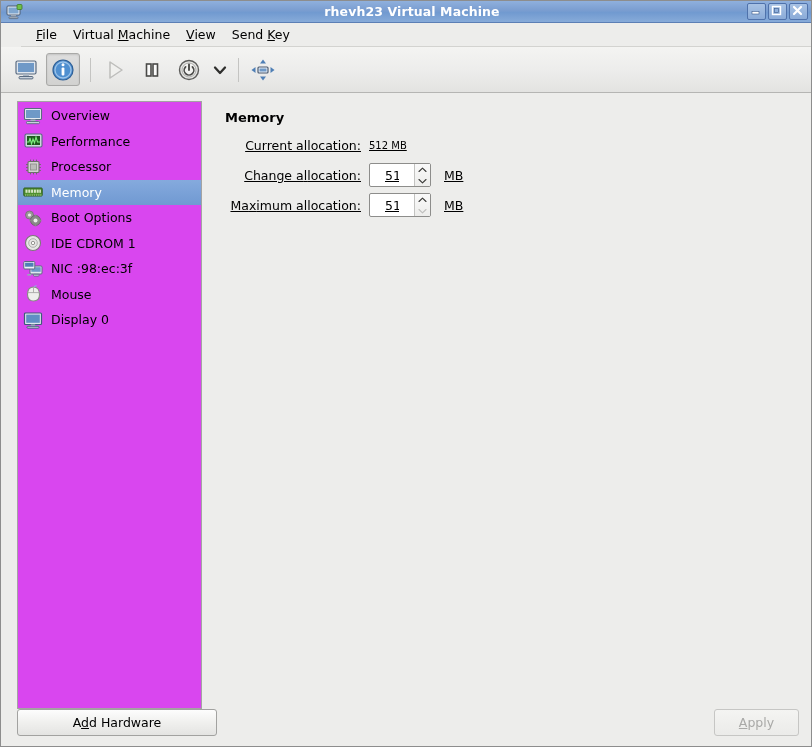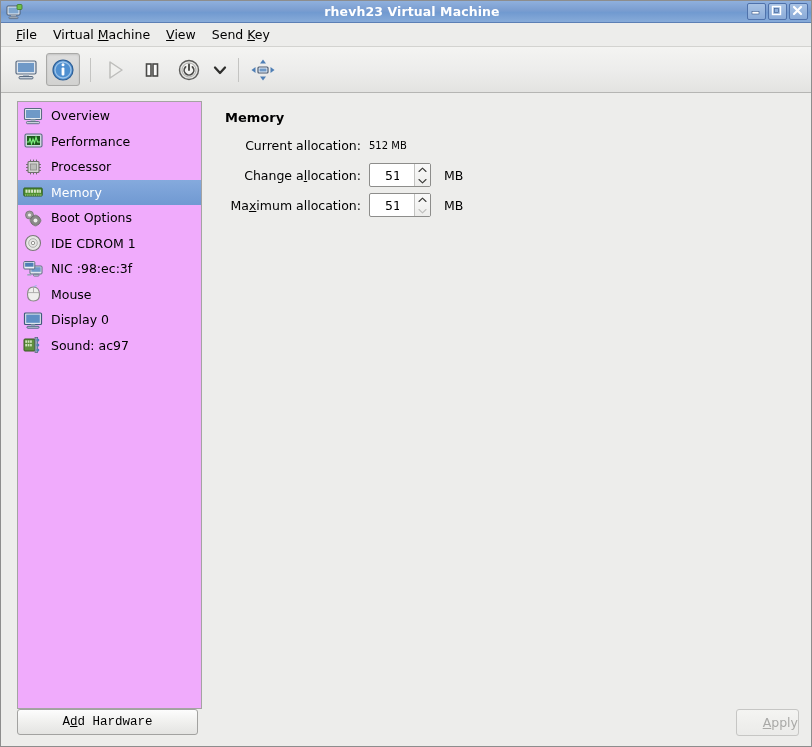--- a/index.html
+++ b/index.html
@@ -77,20 +77,21 @@
 
   
   #menubar {
     height: 23px;
     flex: 0 0 23px;
     background: #ededeb;
     display: flex;
     align-items: center;
     padding-left: 7px;
     border-bottom: 1px solid #d3d3d0;
+    margin-left: 20px;
   }
   .menu-item {
     padding: 2px 8px;
     font-size: 12.5px;
     color: #000;
     white-space: nowrap;
   }
   .mn { text-decoration: underline; }
 
   
@@ -142,21 +143,21 @@
     overflow: hidden;
   }
   #sidebar-col {
     width: 185px;
     flex: 0 0 185px;
     display: flex;
     flex-direction: column;
   }
   #devlist {
     flex: 1 1 auto;
-    background: #f0abfc;
+    background: #d946ef;
     border: 1px solid #a4a4a2;
     overflow: hidden;
     padding-top: 1px;
   }
   .dev-row {
     height: 25.5px;
     display: flex;
     align-items: center;
     padding-left: 4px;
     box-sizing: border-box;
@@ -181,27 +182,26 @@
   .btn {
     border: 1px solid #a2a2a0;
     border-radius: 3px;
     background: linear-gradient(to bottom, #fdfdfd 0%, #f0f0ee 50%, #e4e4e2 100%);
     font-size: 12.5px;
     color: #000;
     padding: 5px 0;
     text-align: center;
     box-sizing: border-box;
   }
-  #addhw-btn { width: 181px; font-family: Liberation Mono, monospace; }
+  #addhw-btn { width: 200px; }
   #apply-btn {
-    width: 63px;
+    width: 85px;
     color: #a9a9a7;
     border-color: #c6c6c4;
     background: linear-gradient(to bottom, #f4f4f2, #ebebe9);
-    text-align: right;
   }
 
   
   #main {
     flex: 1 1 auto;
     display: flex;
     flex-direction: column;
     padding-left: 23px;
     box-sizing: border-box;
   }
@@ -209,20 +209,21 @@
     font-size: 13px;
     font-weight: bold;
     margin-top: 9px;
     margin-bottom: 8px;
   }
   .field-row {
     display: flex;
     align-items: center;
     margin-bottom: 6px;
     height: 24px;
+    text-decoration: underline;
   }
   .field-label {
     width: 144px;
     flex: 0 0 144px;
     text-align: right;
     padding-right: 8px;
     font-size: 12.5px;
     box-sizing: border-box;
     white-space: nowrap;
   }
@@ -513,42 +514,20 @@
             <svg width="20" height="18" viewBox="0 0 20 18">
               <rect x="1.5" y="2" width="17" height="11.5" rx="1" fill="#dfe6ee" stroke="#3f5a7a" stroke-width="1.2"></rect>
               <rect x="3.2" y="3.6" width="13.6" height="8.2" fill="#5f8fc4"></rect>
               <rect x="7.8" y="13.5" width="4.4" height="1.8" fill="#a8b4c2"></rect>
               <rect x="4" y="15.3" width="12" height="1.9" rx="0.8" fill="#c9d2dc" stroke="#3f5a7a" stroke-width="0.9"></rect>
             </svg>
           </span>
           <span class="dev-label">Display 0</span>
         </div>
 
-        <div class="dev-row">
-          <span class="dev-ico">
-            <svg width="20" height="18" viewBox="0 0 20 18">
-              <rect x="1" y="3" width="11" height="12" rx="1" fill="#5f8f3f" stroke="#37591f" stroke-width="1"></rect>
-              <g fill="#cfe3bc">
-                <rect x="2.3" y="4.4" width="1.7" height="2.4"></rect>
-                <rect x="4.7" y="4.4" width="1.7" height="2.4"></rect>
-                <rect x="7.1" y="4.4" width="1.7" height="2.4"></rect>
-                <rect x="2.3" y="8" width="1.7" height="2.4"></rect>
-                <rect x="4.7" y="8" width="1.7" height="2.4"></rect>
-                <rect x="7.1" y="8" width="1.7" height="2.4"></rect>
-              </g>
-              <rect x="12" y="1.5" width="2.6" height="15" fill="#9aa8b8" stroke="#5a6b80" stroke-width="0.8"></rect>
-              <g fill="#4f7fb5">
-                <circle cx="14.8" cy="4" r="1.5"></circle>
-                <circle cx="14.8" cy="9" r="1.5"></circle>
-                <circle cx="14.8" cy="14" r="1.5"></circle>
-              </g>
-            </svg>
-          </span>
-          <span class="dev-label">Sound: ac97</span>
-        </div>
 
 
 
       </div>
     </div>
 
     <div id="main">
       <div id="panel-title">Memory</div>
 
       <div class="field-row">

